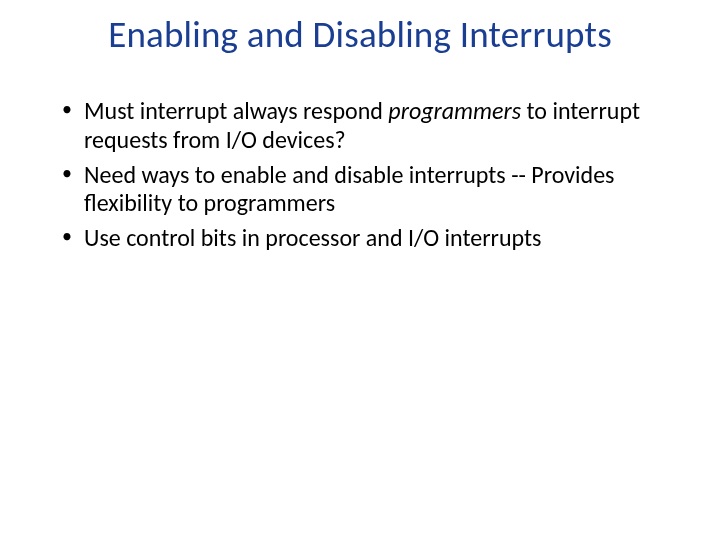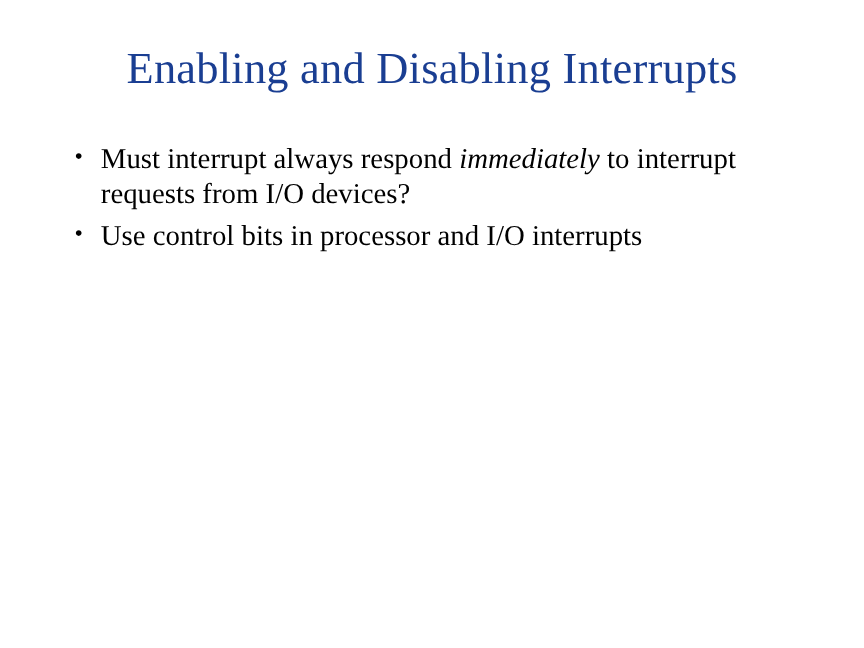--- a/index.html
+++ b/index.html
@@ -9,22 +9,21 @@
     height: 540px;
     background: #ffffff;
     font-family: Calibri, "Segoe UI", Arial, sans-serif;
     color: #000;
     overflow: hidden;
   }
   .slide {
     box-sizing: border-box;
     width: 720px;
     height: 504px;
-    padding: 36px 48px 0 48px;
-    font-family: Liberation Serif, serif;
+    padding: 12px 48px 0 48px;
   }
   .title {
     color: #1a3e92;
     font-size: 37px;
     font-weight: 400;
     text-align: center;
     margin: 0 0 40px 0;
     letter-spacing: 0.2px;
   }
   ul.bullets {
@@ -50,19 +49,22 @@
   }
   .ital { font-style: italic; }
 </style>
 </head>
 <body>
 
 <div class="slide">
   <h1 class="title">Enabling and Disabling Interrupts</h1>
   <ul class="bullets">
     <li>
-      <span>Must interrupt always respond </span><span class="ital">immediately</span><span> to interrupt requests from I/O devices?</span>
+      <span>Must interrupt always respond </span><span class="ital">programmers</span><span> to interrupt requests from I/O devices?</span>
+    </li>
+    <li>
+      <span>Need ways to enable and disable interrupts -- Provides flexibility to programmers</span><span class="ital"></span><span></span>
     </li>
     <li>
       <span>Use control bits in processor and I/O interrupts</span><span class="ital"></span><span></span>
     </li>
   </ul>
 </div>
 
 </body></html>

